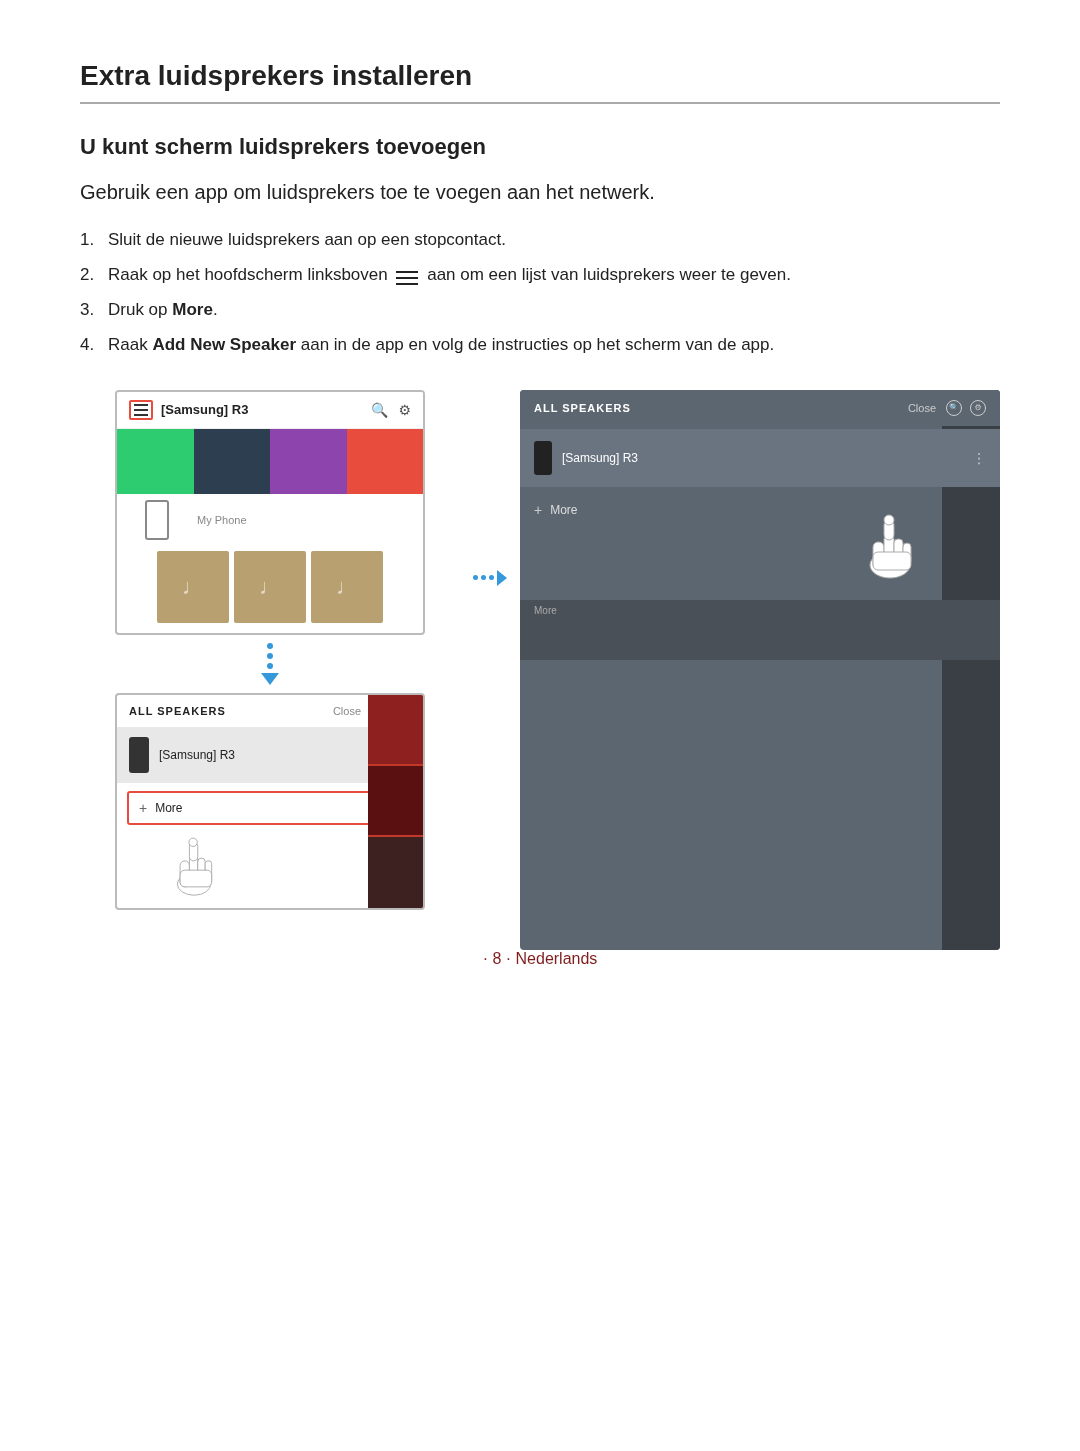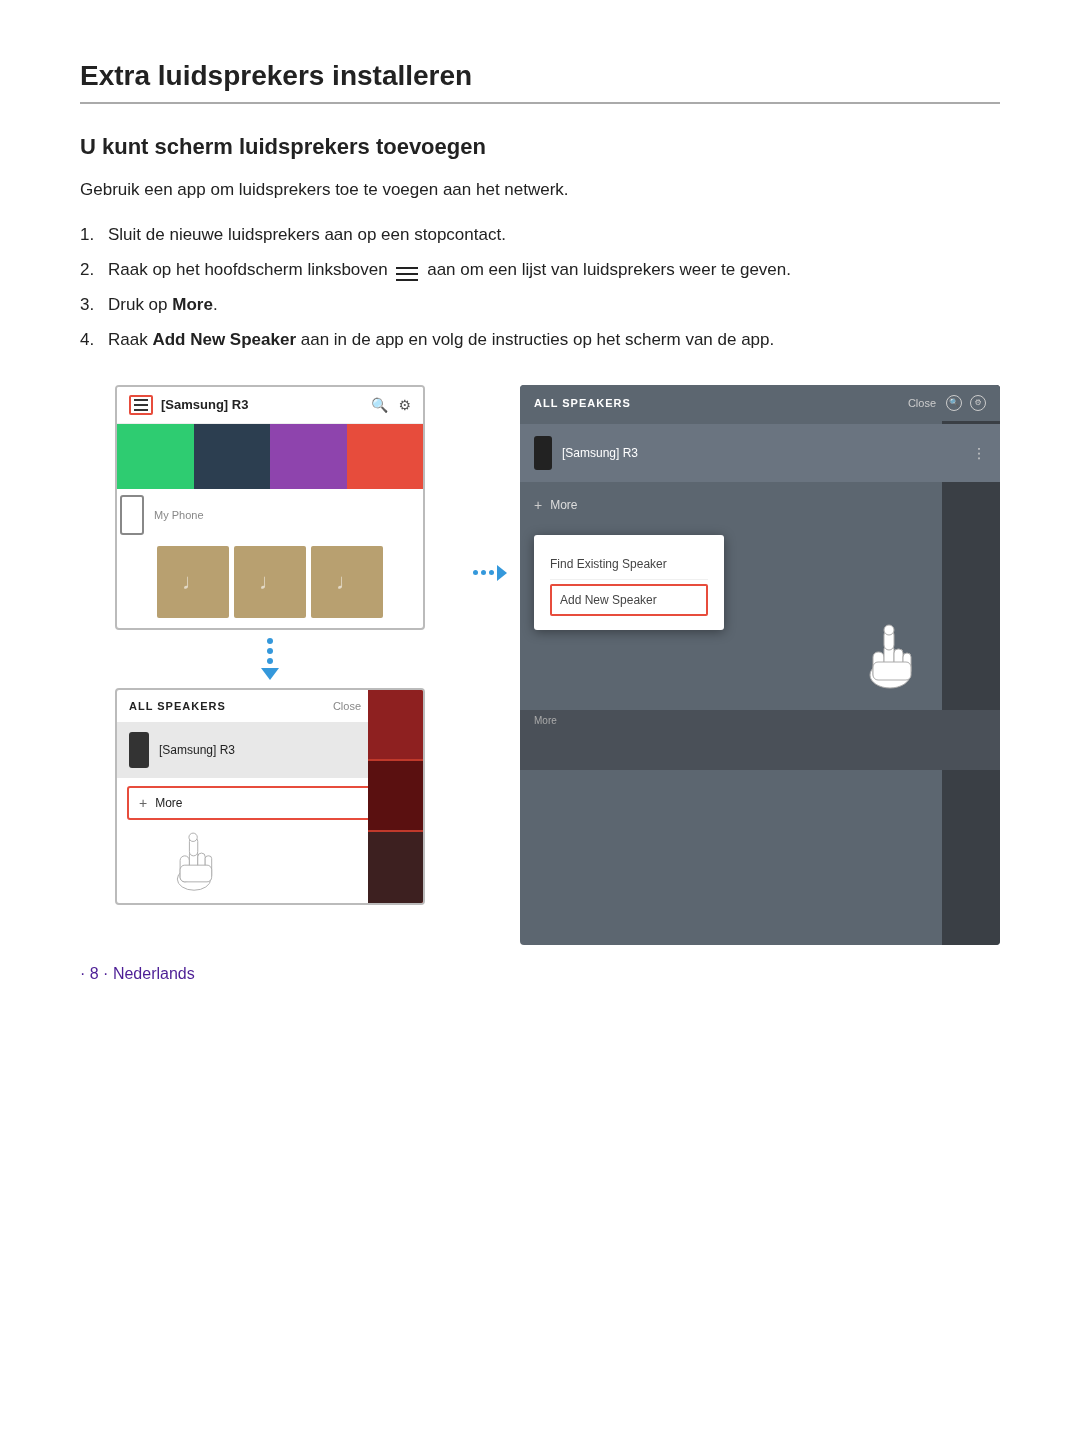--- a/index.html
+++ b/index.html
@@ -22,21 +22,21 @@
     }
 
     .section-heading {
       font-size: 22px;
       font-weight: bold;
       margin-bottom: 16px;
       color: #222;
     }
 
     .intro-text {
-      font-size: 17px;
+      font-size: 20px;
       margin-bottom: 18px;
       line-height: 1.6;
     }
 
     .steps-list {
       list-style: none;
       margin-bottom: 30px;
     }
 
     .steps-list li {
@@ -78,24 +78,23 @@
     }
 
     
     .hand-svg {
       width: 55px;
       height: 65px;
     }
 
     
     .page-footer {
-      text-align: left;
+      text-align: center;
       font-size: 16px;
-      color: #4c1d95;
-      margin-top: 20px;
+      color: #7f1d1d;
     }
 
     
     .screenshots-wrapper {
       display: flex;
       flex-direction: row;
       align-items: flex-start;
       gap: 0;
       margin-top: 20px;
     }
@@ -197,22 +196,22 @@
     }
 
     .cb1 { background: #2ecc71; flex: 1; }
     .cb2 { background: #2c3e50; flex: 1; }
     .cb3 { background: #8e44ad; flex: 1; }
     .cb4 { background: #e74c3c; flex: 1; }
 
     .my-phone-row {
       display: flex;
       align-items: center;
-      padding: 6px 3px;
-      gap: 10px;
+      padding: 6px 28px;
+      gap: 28px;
     }
 
     .device-icon {
       width: 24px;
       height: 40px;
       border: 2px solid #888;
       border-radius: 3px;
       background: #fff;
       position: relative;
     }
@@ -680,24 +679,20 @@
           <div class="rfp-speaker-icon"></div>
           <span class="rfp-speaker-name">[Samsung] R3</span>
           <span class="rfp-dots">⋮</span>
         </div>
 
         <div class="rfp-more-row">
           <span class="rfp-plus">+</span>
           <span class="rfp-more-text">More</span>
         </div>
 
-        <div class="rfp-popup">
-          <div class="rfp-popup-item">Find Existing Speaker</div>
-          <div class="rfp-popup-item highlighted-item">Add New Speaker</div>
-        </div>
 
         <div style="display:flex;justify-content:flex-end;padding-right:80px;margin-top:-20px;">
           <svg width="60" height="70" viewBox="0 0 60 70">
             <ellipse cx="30" cy="55" rx="20" ry="13" fill="white" stroke="#aaa" stroke-width="1"></ellipse>
             <rect x="13" y="32" width="11" height="27" rx="5" fill="white" stroke="#aaa" stroke-width="1"></rect>
             <rect x="24" y="25" width="10" height="32" rx="4.5" fill="white" stroke="#aaa" stroke-width="1"></rect>
             <rect x="34" y="29" width="9" height="27" rx="4" fill="white" stroke="#aaa" stroke-width="1"></rect>
             <rect x="43" y="33" width="8" height="22" rx="4" fill="white" stroke="#aaa" stroke-width="1"></rect>
             <rect x="13" y="42" width="38" height="18" rx="5" fill="white" stroke="#aaa" stroke-width="1"></rect>
             <rect x="24" y="10" width="10" height="20" rx="5" fill="white" stroke="#aaa" stroke-width="1"></rect>

